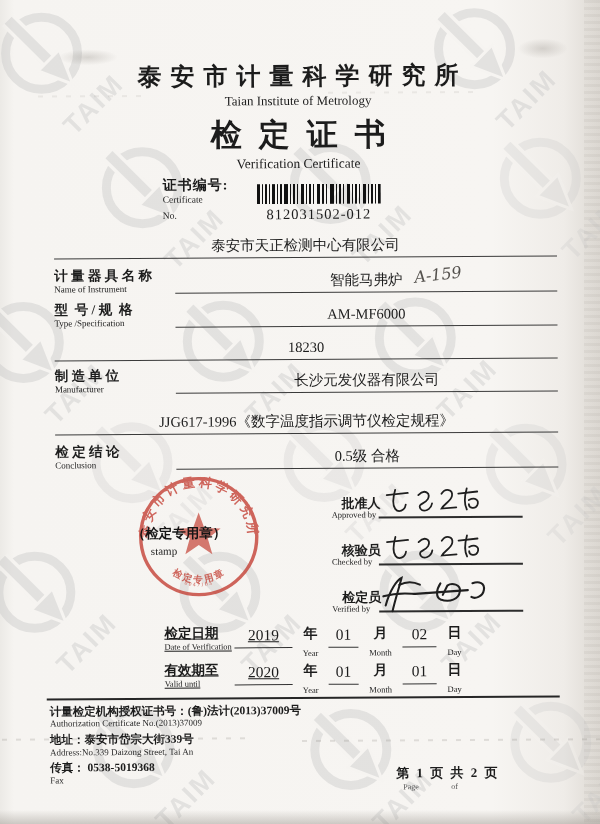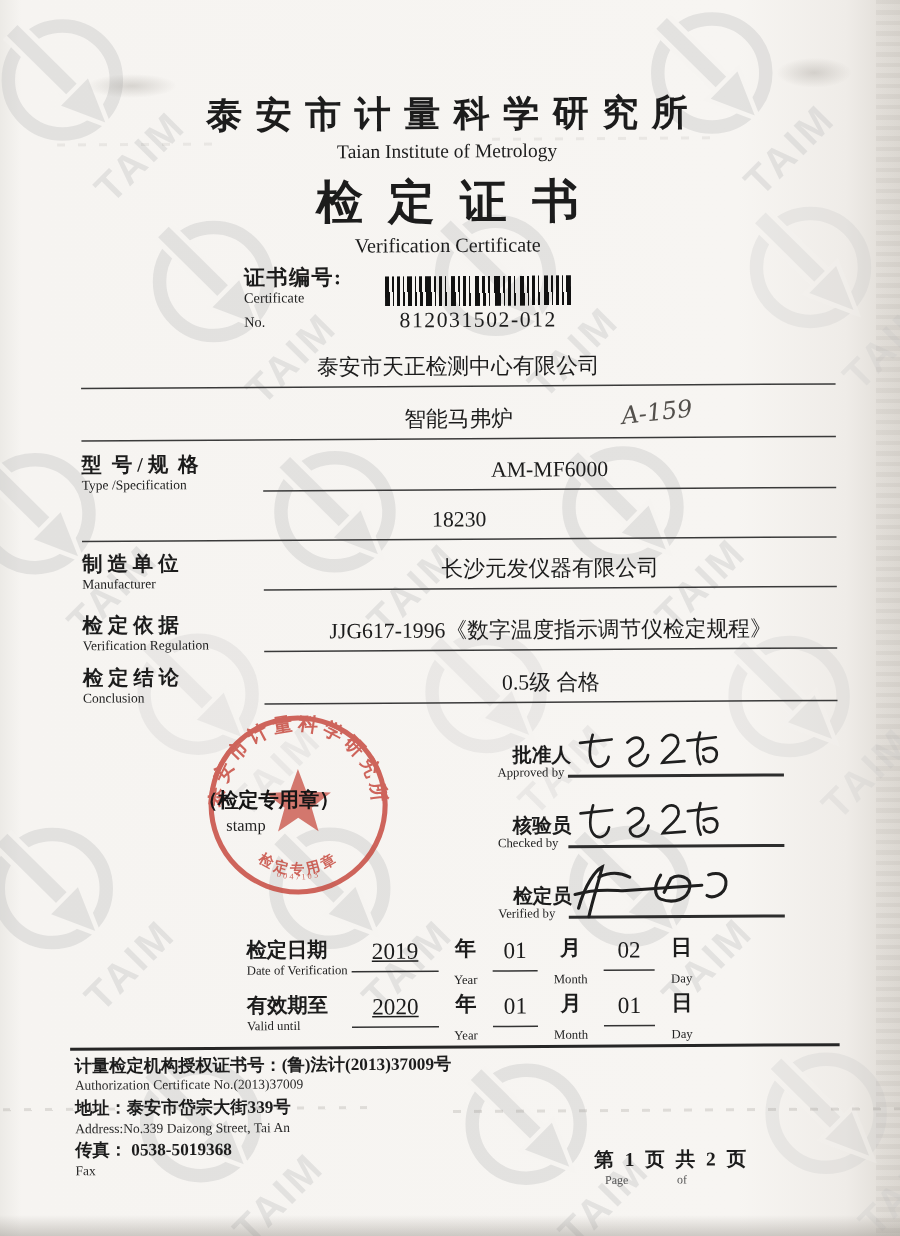--- a/index.html
+++ b/index.html
@@ -39,21 +39,21 @@
   .stamp-en{left:150px;top:544px;font-size:11px;color:#222;}
 
   
   .siglabel-zh{left:341px;font-size:13px;font-weight:bold;}
   .siglabel-en{left:331px;font-size:8.5px;color:#222;}
   .sigline{position:absolute;left:378px;width:144px;height:1.6px;background:#2d2d2d;}
   .sig{position:absolute;}
 
   
   .date-row{position:absolute;left:163px;display:flex;align-items:flex-start;}
-  .dlabel{width:70px;flex-shrink:0;}
+  .dlabel{width:70px;flex-shrink:0;text-decoration:underline;}
   .dlabel .zh{font-size:13.5px;font-weight:bold;line-height:1.1;}
   .dlabel .en{font-size:8.5px;line-height:1.3;white-space:nowrap;color:#222;}
   .dnum{text-align:center;border-bottom:1.3px solid #333;font-size:15.5px;padding-bottom:4px;line-height:1.1;}
   .dn1{width:58px;text-decoration:underline;} .dn2{width:30px;} .dn3{width:34px;}
   .dunit{display:flex;flex-direction:column;align-items:center;}
   .du1{width:36px;} .du2{width:44px;} .du3{width:36px;}
   .dunit .zh{font-size:14px;font-weight:bold;line-height:1.1;}
   .dunit .en{font-size:8.5px;margin-top:7px;color:#222;}
 
   
@@ -174,44 +174,44 @@
 
     <svg class="abs barcode" width="124" height="20">
       <path fill="#111" shape-rendering="crispEdges" d="M0 0h3v20H0z M5 0h1v20H5z M8 0h2v20H8z M12 0h1v20h-1z M15 0h3v20h-3z M20 0h1v20h-1z M23 0h2v20h-2z M27 0h4v20h-4z M33 0h1v20h-1z M36 0h2v20h-2z M40 0h1v20h-1z M44 0h3v20h-3z M49 0h1v20h-1z M52 0h2v20h-2z M56 0h1v20h-1z M60 0h3v20h-3z M65 0h2v20h-2z M69 0h1v20h-1z M73 0h4v20h-4z M79 0h1v20h-1z M82 0h2v20h-2z M86 0h1v20h-1z M90 0h3v20h-3z M95 0h1v20h-1z M98 0h2v20h-2z M102 0h1v20h-1z M106 0h3v20h-3z M111 0h1v20h-1z M114 0h2v20h-2z M118 0h1v20h-1z M121 0h3v20h-3z"></path>
     </svg>
     <div class="abs certno-num">812031502-012</div>
 
     <div class="frow" style="top:231px">
       <div class="fvalue">泰安市天正检测中心有限公司</div>
     </div>
     <div class="frow" style="top:266px">
+      <div class="flabel">
+        <div class="zh">计 量 器 具 名 称</div>
+        <div class="en">Name of Instrument</div>
+      </div>
       <div class="fvalue">智能马弗炉</div>
     </div>
     <div class="frow" style="top:300px">
       <div class="flabel">
         <div class="zh">型  号 / 规  格</div>
         <div class="en">Type /Specification</div>
       </div>
       <div class="fvalue">AM-MF6000</div>
     </div>
     <div class="frow" style="top:333px">
       <div class="fvalue">18230</div>
     </div>
     <div class="frow" style="top:366px">
       <div class="flabel">
         <div class="zh">制 造 单 位</div>
         <div class="en">Manufacturer</div>
       </div>
       <div class="fvalue">长沙元发仪器有限公司</div>
     </div>
     <div class="frow" style="top:407px">
-      <div class="flabel">
-        <div class="zh">检 定 依 据</div>
-        <div class="en">Verification Regulation</div>
-      </div>
       <div class="fvalue">JJG617-1996《数字温度指示调节仪检定规程》</div>
     </div>
     <div class="frow" style="top:442px">
       <div class="flabel">
         <div class="zh">检 定 结 论</div>
         <div class="en">Conclusion</div>
       </div>
       <div class="fvalue">0.5级 合格</div>
     </div>
 

